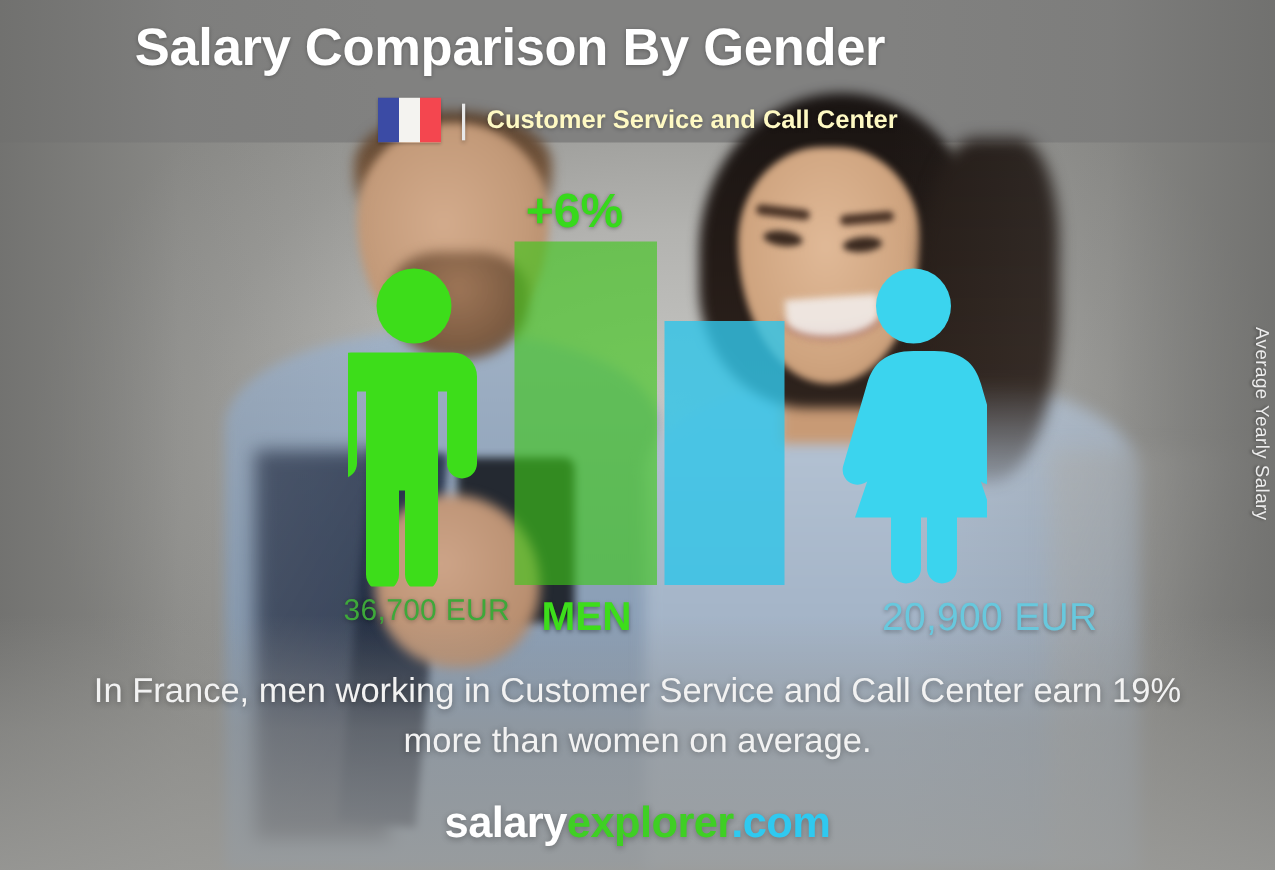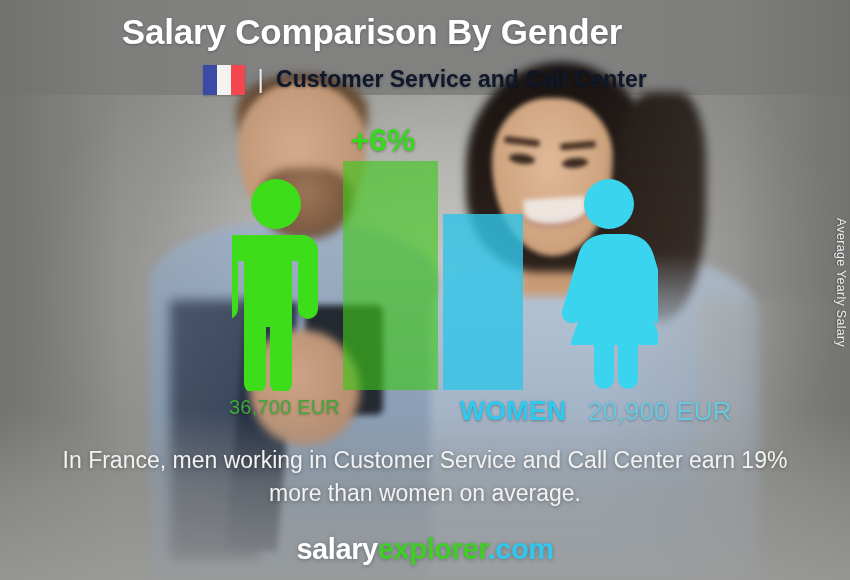--- a/index.html
+++ b/index.html
@@ -134,21 +134,20 @@
     position:absolute; left:700px; top:300px; width:150px; height:280px;
     background:linear-gradient(110deg, rgba(185,185,182,.55) 0%, rgba(150,150,148,.3) 60%);
     filter:blur(7px);
   }
 
   
   .title{
     position:absolute; top:12px; left:0; width:680px; text-align:center;
     font-size:35px; font-weight:bold; color:#ffffff; letter-spacing:-.2px;
     text-shadow:0 1px 3px rgba(0,0,0,.28);
-    margin-left:32px;
   }
   .subbar{
     position:absolute; top:64px; left:0; width:850px;
     display:flex; align-items:center; justify-content:center; gap:10px;
   }
   .flag{
     width:42px; height:30px; display:flex; overflow:hidden;
     box-shadow:0 1px 2px rgba(0,0,0,.25);
   }
   .flag i{ display:block; height:100%; flex:1; }
@@ -156,21 +155,21 @@
   .flag .f-white{ background:#f4f3f0; }
   .flag .f-red{ background:#f4464f; }
   .country{
     font-size:26px; color:#e9e9e9; font-weight:400; text-shadow:0 1px 3px rgba(0,0,0,.3);
   }
   .divider{
     font-size:26px; color:#e9e9e9; font-weight:400; margin:0 2px;
     text-shadow:0 1px 3px rgba(0,0,0,.3);
   }
   .job{
-    font-size:23px; color:#0f172a; font-weight:bold; text-shadow:0 1px 3px rgba(0,0,0,.3);
+    font-size:17px; color:#fef9c3; font-weight:bold; text-shadow:0 1px 3px rgba(0,0,0,.3);
   }
 
   
   .bar-men{
     position:absolute; left:343px; top:161px; width:95px; height:229px;
     background:rgba(62,200,24,.62);
   }
   .bar-women{
     position:absolute; left:443px; top:214px; width:80px; height:176px;
     background:rgba(50,197,232,.82);
@@ -294,21 +293,21 @@
   <svg viewBox="0 0 98 213" width="98" height="213" aria-hidden="true">
     <g fill="#3bd4ee">
       <circle cx="49" cy="26" r="25"></circle>
       <path d="M49 56 c-18 0 -27 8 -31 22 l-16 55 a10 10 0 0 0 19 6 l10 -34 l-21 62 h24 v34 a10 10 0 0 0 20 0 v-34 h4 v34 a10 10 0 0 0 20 0 v-34 h24 l-21 -62 l10 34 a10 10 0 0 0 19 -6 l-16 -55 c-4 -14 -13 -22 -31 -22 z"></path>
     </g>
   </svg>
 </div>
 
 <div class="labels-row">
   <span class="val-men">36,700 EUR</span>
-  <span class="lbl-women">WOMEN</span>
+  <span class="lbl-men">MEN</span>
   <span class="val-women">20,900 EUR</span>
 </div>
 
 <div class="axis-label">Average Yearly Salary</div>
 
 <div class="caption">In France, men working in Customer Service and Call Center earn 19% more than women on average.</div>
 
 <div class="footer">
   <span class="brand-a">salary</span><span class="brand-b">explorer</span><span class="brand-c">.com</span>
 </div>

